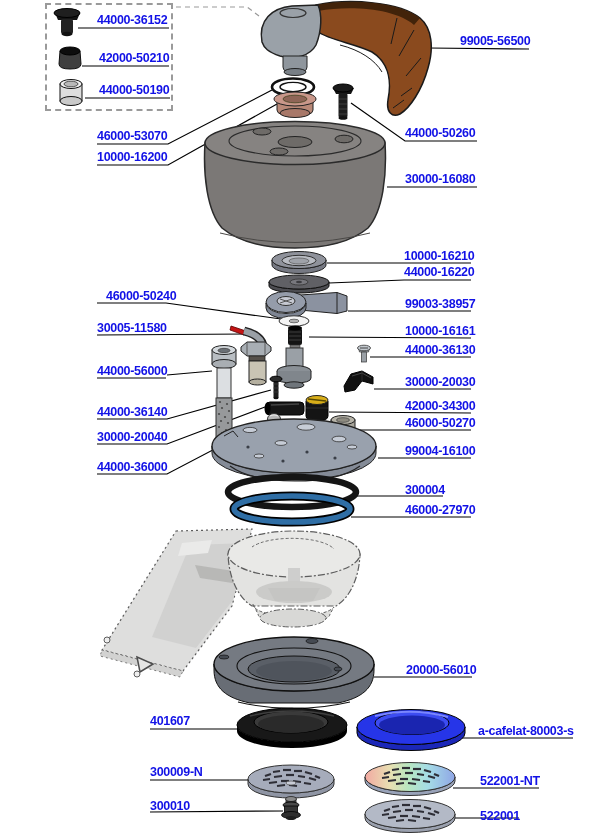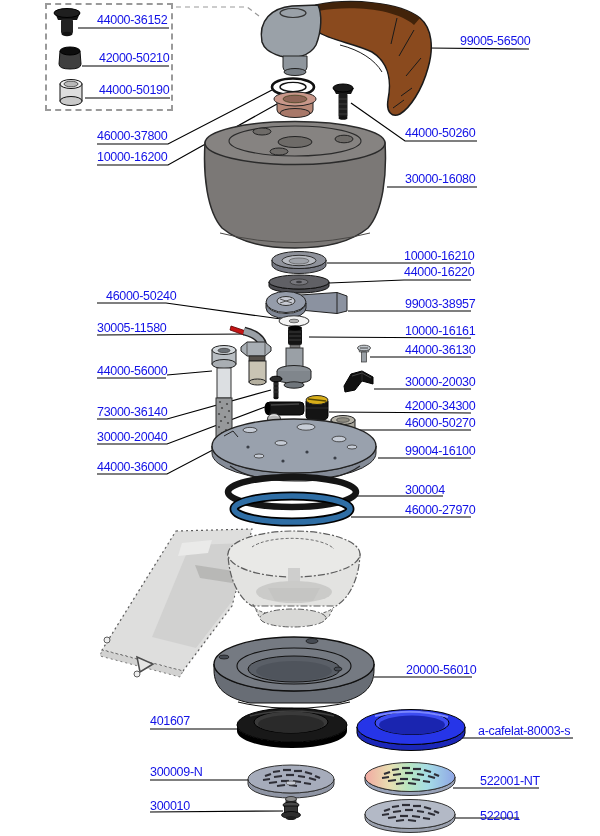--- a/index.html
+++ b/index.html
@@ -2,21 +2,21 @@
 <html><head>
 <meta charset="utf-8">
 <style>
   html,body{margin:0;padding:0;background:#fff;}
   #stage{
     position:relative;width:600px;height:836px;background:#ffffff;overflow:hidden;
     font-family:"Liberation Sans",sans-serif;
   }
   .lbl{
     position:absolute;
-    font-weight:normal;font-size:12.5px;line-height:13px;
+    font-weight:bold;font-size:12.5px;line-height:13px;
     letter-spacing:-0.3px;white-space:nowrap;
     color:#1212e6;cursor:pointer;
   }
   #inset-box{
     position:absolute;left:45px;top:3px;width:128px;height:108px;
     border:2px dashed #9a9a9a;box-sizing:border-box;
   }
   svg{position:absolute;left:0;top:0;}
 </style>
 </head>
@@ -396,34 +396,34 @@
       <path d="M365,814 A45,14.5 0 0 0 455,814 L455,818 A45,14.5 0 0 1 365,818 Z" fill="#9aa0ae" stroke="#333"></path>
       <ellipse cx="410" cy="814" rx="45" ry="14.5" fill="#b3b9c6" stroke="#333"></ellipse>
       <use href="#screen-pattern" x="410" y="813"></use>
     </g>
   </svg>
 
   <div class="lbl" style="left:97px;top:14px">44000-36152</div>
   <div class="lbl" style="left:99px;top:52px">42000-50210</div>
   <div class="lbl" style="left:99px;top:84px">44000-50190</div>
   <div class="lbl" style="left:460px;top:35px">99005-56500</div>
-  <div class="lbl" style="left:97px;top:130px">46000-37800</div>
+  <div class="lbl" style="left:97px;top:130px">46000-53070</div>
   <div class="lbl" style="left:97px;top:151px">10000-16200</div>
   <div class="lbl" style="left:405px;top:127px">44000-50260</div>
   <div class="lbl" style="left:405px;top:173px">30000-16080</div>
   <div class="lbl" style="left:404px;top:250px">10000-16210</div>
   <div class="lbl" style="left:404px;top:266px">44000-16220</div>
   <div class="lbl" style="left:405px;top:298px">99003-38957</div>
   <div class="lbl" style="left:106px;top:290px">46000-50240</div>
   <div class="lbl" style="left:97px;top:322px">30005-11580</div>
   <div class="lbl" style="left:405px;top:325px">10000-16161</div>
   <div class="lbl" style="left:405px;top:344px">44000-36130</div>
   <div class="lbl" style="left:97px;top:365px">44000-56000</div>
   <div class="lbl" style="left:405px;top:376px">30000-20030</div>
-  <div class="lbl" style="left:97px;top:406px">73000-36140</div>
+  <div class="lbl" style="left:97px;top:406px">44000-36140</div>
   <div class="lbl" style="left:405px;top:400px">42000-34300</div>
   <div class="lbl" style="left:97px;top:431px">30000-20040</div>
   <div class="lbl" style="left:405px;top:417px">46000-50270</div>
   <div class="lbl" style="left:97px;top:461px">44000-36000</div>
   <div class="lbl" style="left:405px;top:445px">99004-16100</div>
   <div class="lbl" style="left:405px;top:484px">300004</div>
   <div class="lbl" style="left:405px;top:504px">46000-27970</div>
   <div class="lbl" style="left:406px;top:664px">20000-56010</div>
   <div class="lbl" style="left:150px;top:715px">401607</div>
   <div class="lbl" style="left:478px;top:725px">a-cafelat-80003-s</div>

